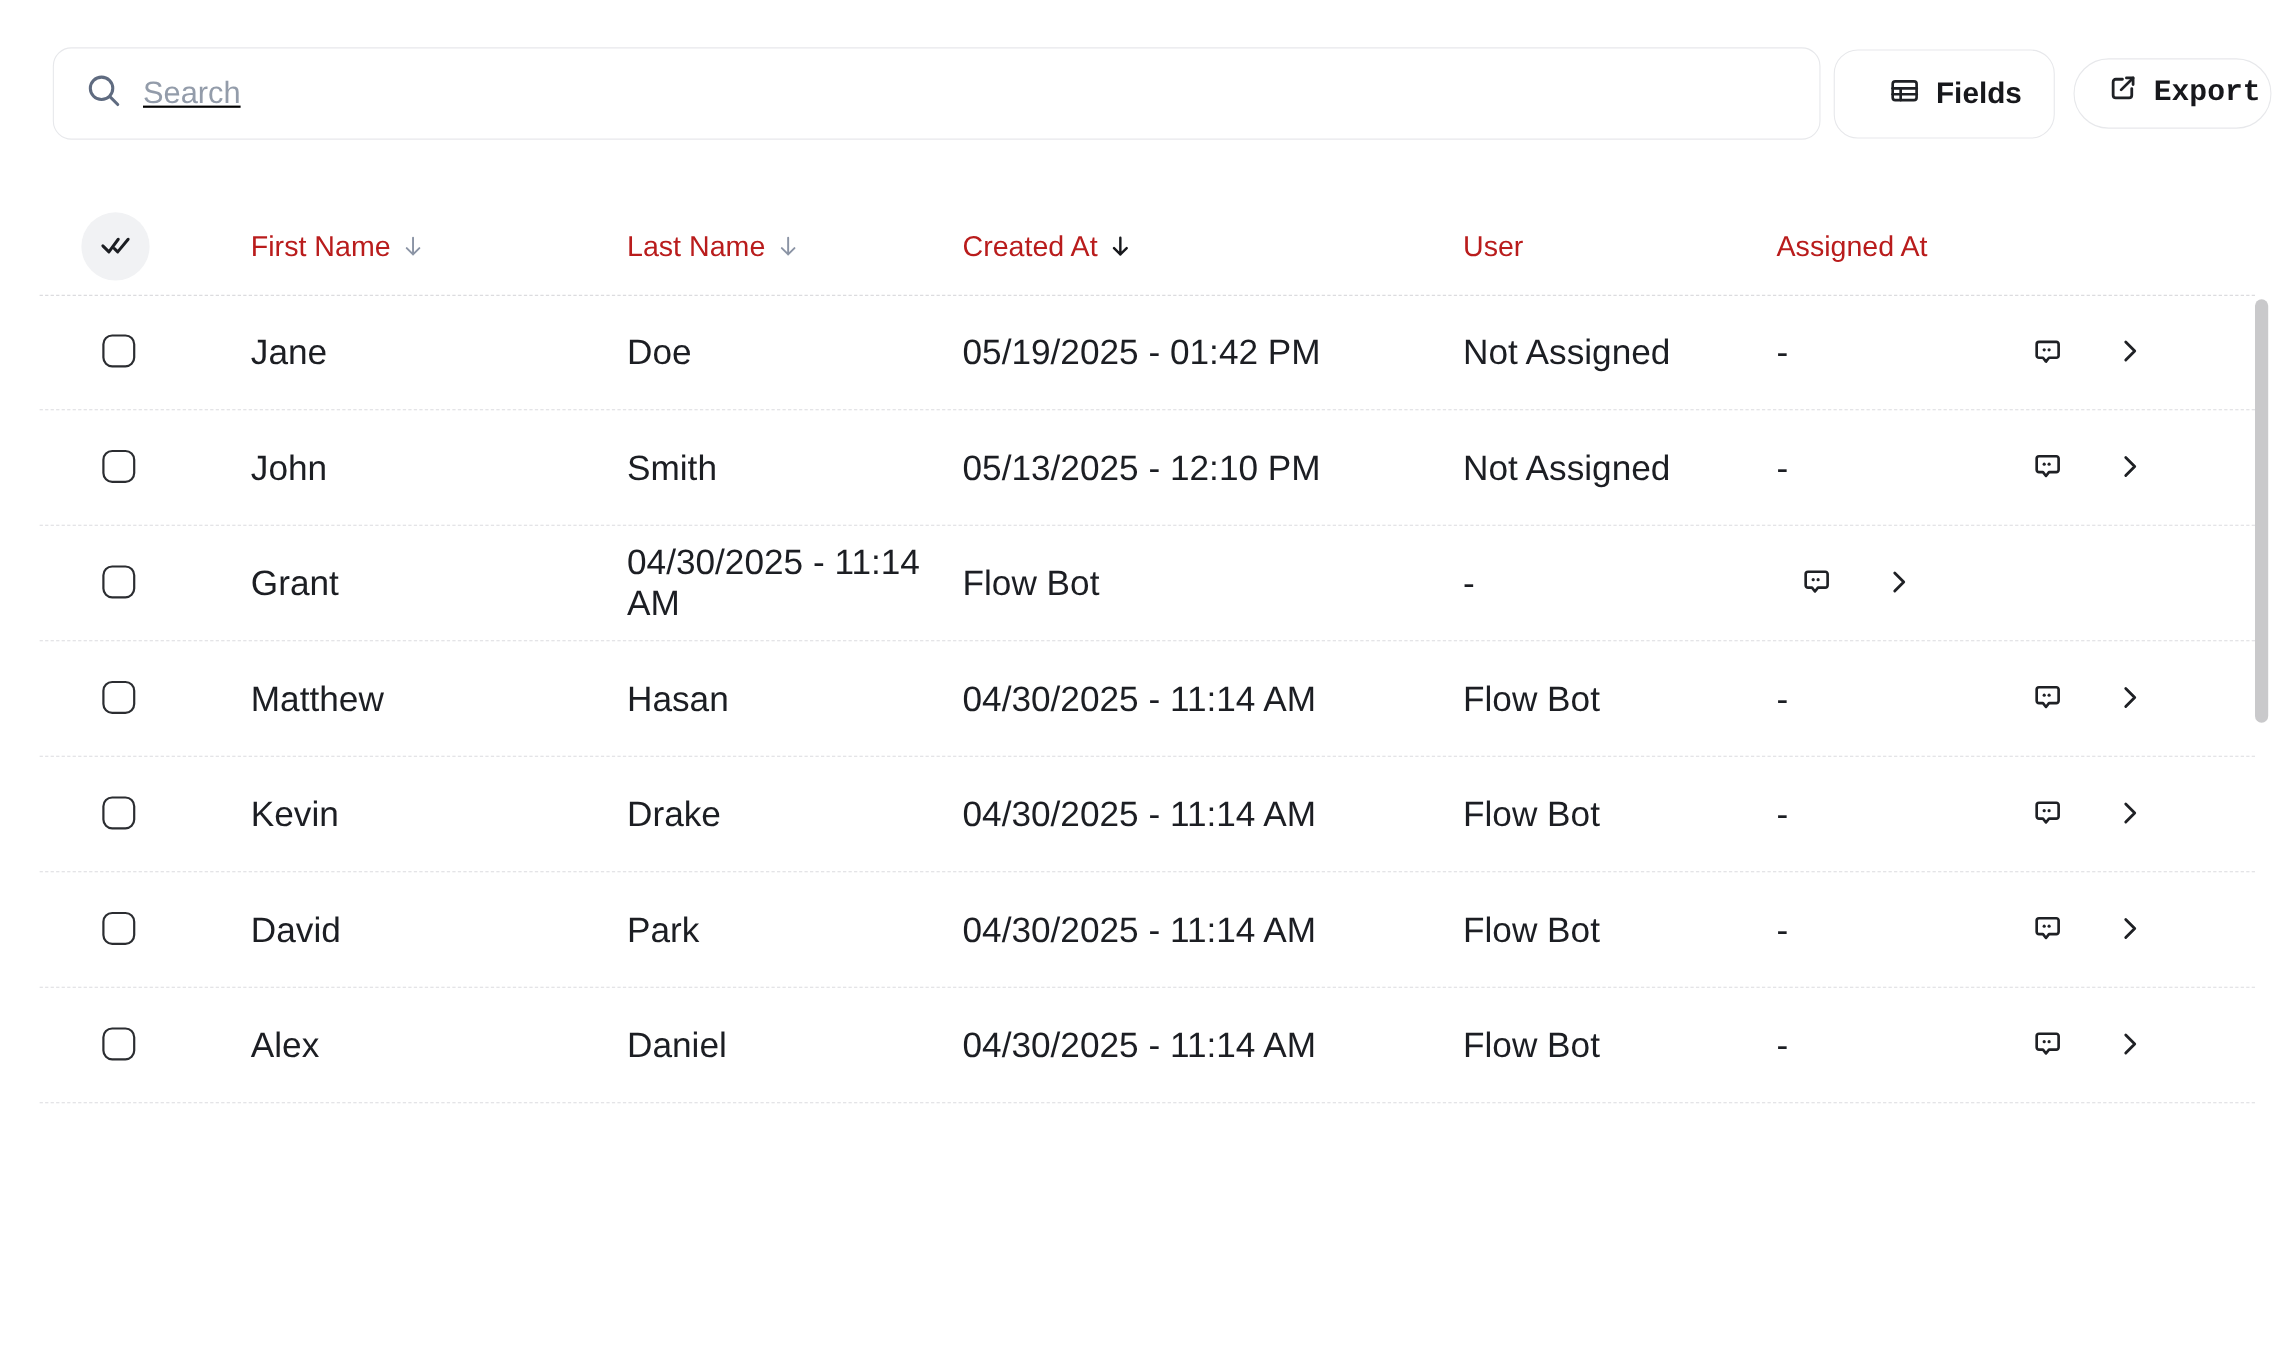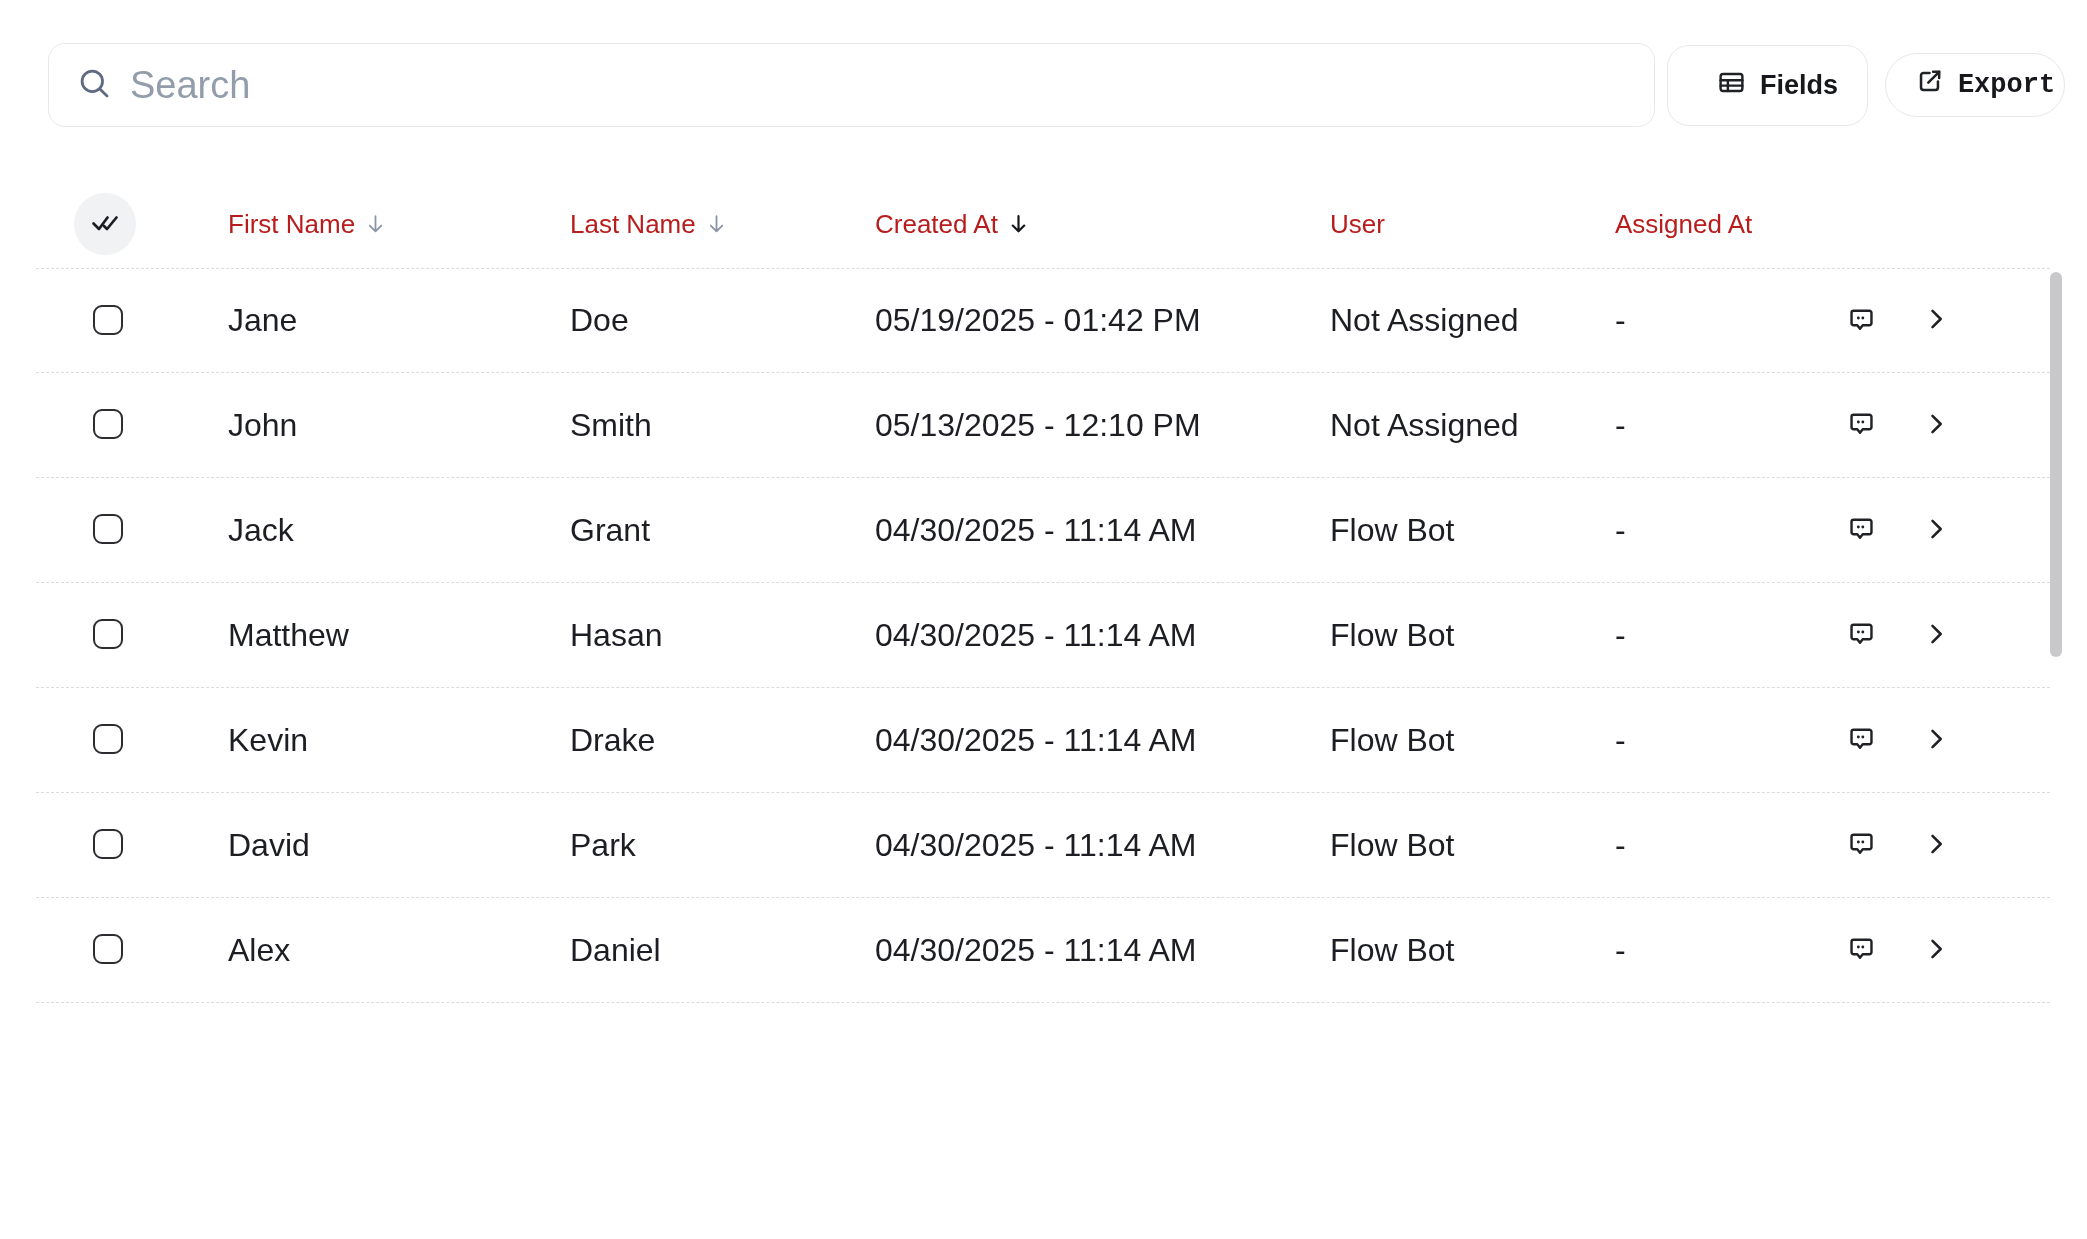--- a/index.html
+++ b/index.html
@@ -6,22 +6,22 @@
   html,body { width:2087px; height:1239px; background:#ffffff; overflow:hidden;
               font-family:"Liberation Sans", sans-serif; }
 
   
   .search-box{
     position:absolute; left:48px; top:43px; width:1607px; height:84px;
     border:1px solid #e7e8eb; border-radius:17px; background:#fff;
     display:flex; align-items:center; padding-left:28px; gap:18px;
   }
   .search-box input{
-    border:none; outline:none; flex:1; font-size:38px;
-    font-family:"Liberation Sans", sans-serif; color:#8b5cf6; background:transparent;
+    border:none; outline:none; flex:1; font-size:28px;
+    font-family:"Liberation Sans", sans-serif; color:#000000; background:transparent;text-decoration:underline;
   }
   .search-box input::placeholder{ color:#939caa; }
   .btn{
     position:absolute; display:flex; align-items:center; justify-content:center;
     gap:14px; background:#fff; border:1px solid #e7e8eb; cursor:pointer;
     font-size:27px; font-weight:700; color:#17181c;
     font-family:"Liberation Sans", sans-serif;
     padding-left:20px;
   }
   .btn-fields{ left:1667px; top:45px; width:201px; height:81px; border-radius:22px; }
@@ -214,21 +214,20 @@
           </svg>
         </span>
       </button>
     </div>
   </div>
 
   <div class="trow">
     <div class="checkbox-wrap">
       <button class="checkbox"></button>
     </div>
-    <div class="cell">Jack</div>
     <div class="cell">Grant</div>
     <div class="cell">04/30/2025 - 11:14 AM</div>
     <div class="cell">Flow Bot</div>
     <div class="cell">-</div>
     <div class="actions">
       <button class="icon-btn">
         <span>
           <svg width="29" height="29" viewBox="0 0 24 24" fill="none">
             <path d="M5.5 4.75 H18.5 A1.75 1.75 0 0 1 20.25 6.5 V15 A1.75 1.75 0 0 1 18.5 16.75 H13 L10.75 19.6 L8.5 16.75 H5.5 A1.75 1.75 0 0 1 3.75 15 V6.5 A1.75 1.75 0 0 1 5.5 4.75 Z" stroke="#1f2125" stroke-width="2" stroke-linejoin="round"></path>
             <circle cx="9.4" cy="10.75" r="1.2" fill="#1f2125"></circle>

